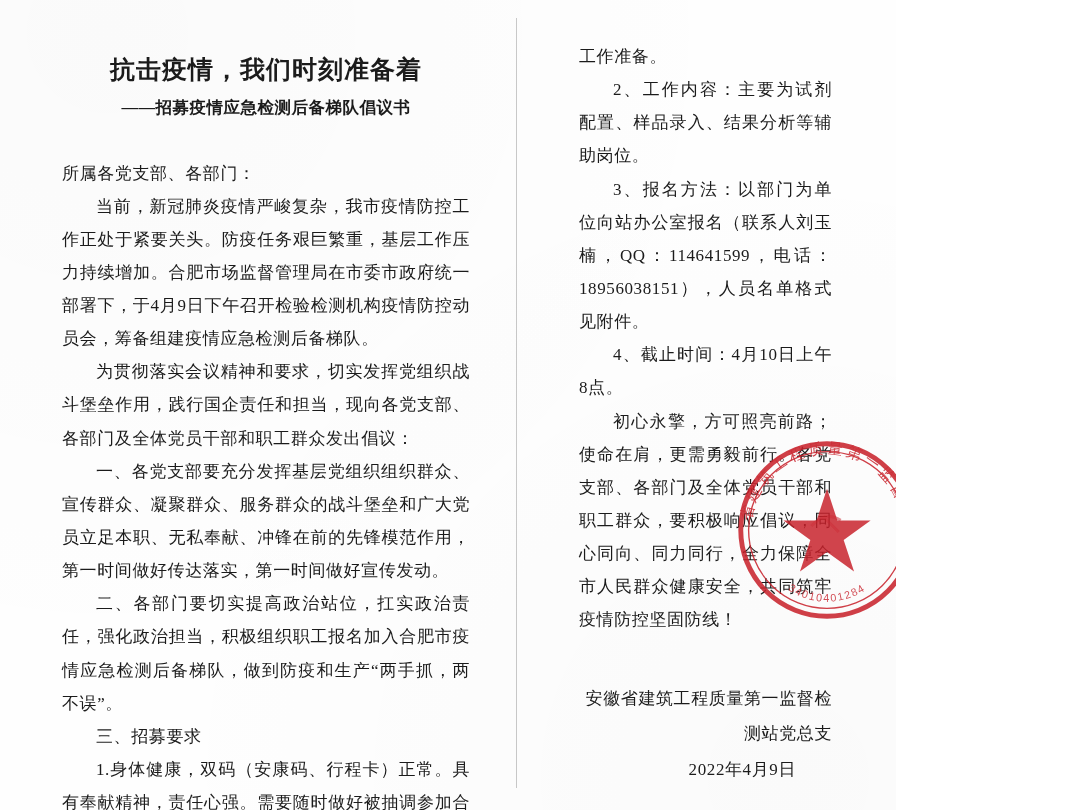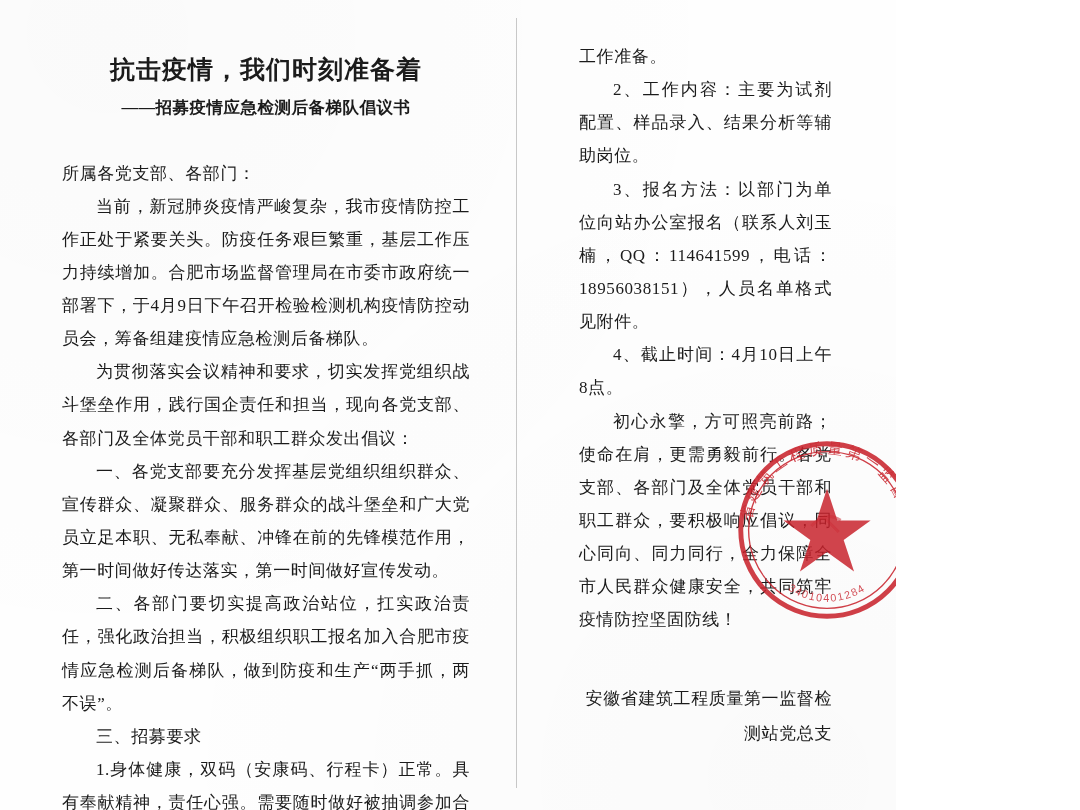--- a/index.html
+++ b/index.html
@@ -139,20 +139,21 @@
 
     <div class="col col-right">
       <p class="body-par noindent">工作准备。</p>
       <p class="body-par">2、工作内容：主要为试剂配置、样品录入、结果分析等辅助岗位。</p>
       <p class="body-par">3、报名方法：以部门为单位向站办公室报名（联系人刘玉楠，QQ：114641599，电话：18956038151），人员名单格式见附件。</p>
       <p class="body-par">4、截止时间：4月10日上午8点。</p>
       <p class="body-par">初心永擎，方可照亮前路；使命在肩，更需勇毅前行。各党支部、各部门及全体党员干部和职工群众，要积极响应倡议，同心同向、同力同行，全力保障全市人民群众健康安全，共同筑牢疫情防控坚固防线！</p>
 
       <div class="signature">
         <span class="sign-org">安徽省建筑工程质量第一监督检测站党总支</span>
+        <span class="sign-date">2022年4月9日</span>
       </div>
 
       <div class="seal">
         <svg width="196" height="196" viewBox="0 0 200 200" aria-hidden="true">
           <defs>
             <path id="sealArcTop" d="M 100,100 m -78,0 a 78,78 0 1,1 156,0" fill="none"></path>
             <path id="sealArcBottom" d="M 30,118 a 72,72 0 0,0 140,0" fill="none"></path>
           </defs>
           <g stroke="#c8202a" fill="none" opacity="0.92">
             <circle cx="100" cy="100" r="88" stroke-width="5"></circle>

